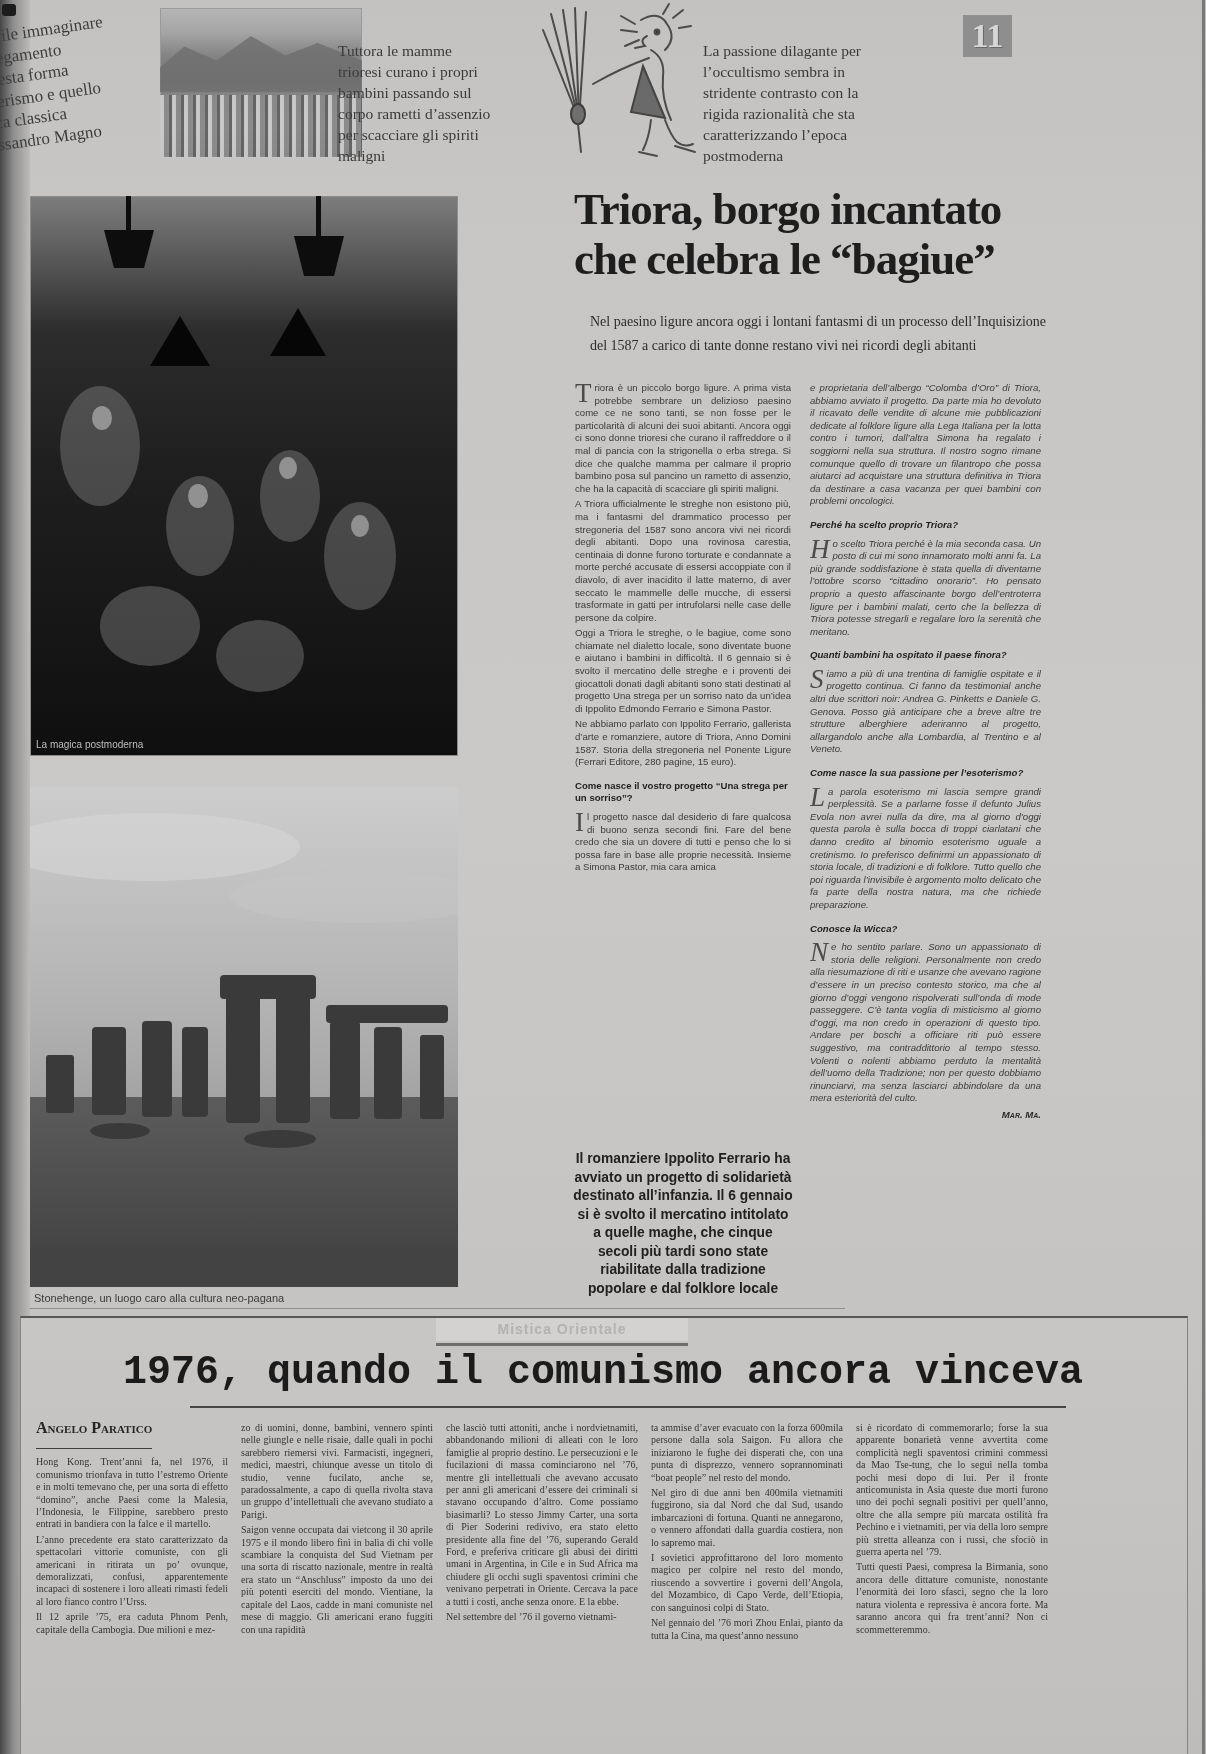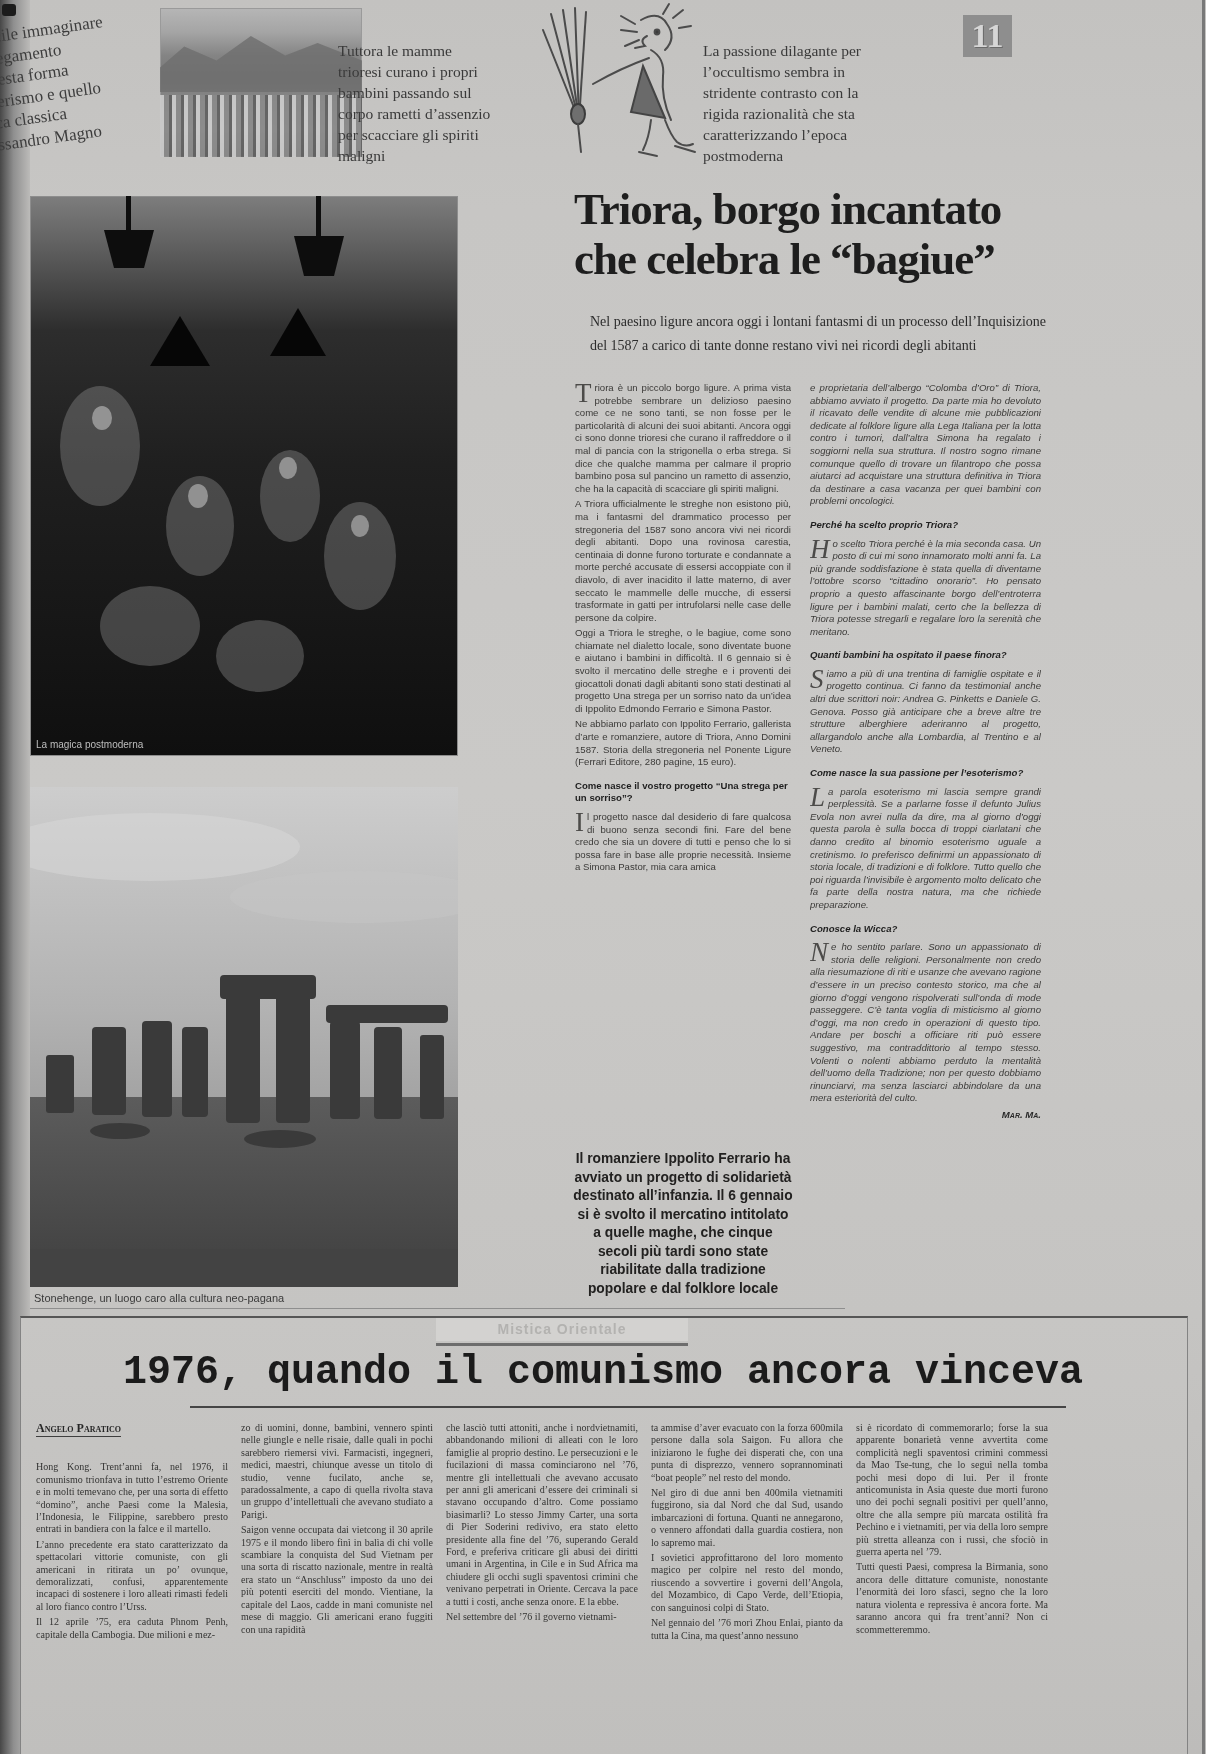--- a/index.html
+++ b/index.html
@@ -66,22 +66,22 @@
   .banner{position:absolute;left:436px;top:1318px;width:252px;height:23px;background:#d3d2d0;
           color:#b3b2b0;font-weight:bold;font-size:14px;letter-spacing:1px;text-align:center;line-height:23px;}
   .banner-underline{position:absolute;left:436px;top:1343px;width:252px;height:3px;background:#6d6d6d;}
   .headline2{position:absolute;left:103px;top:1350px;width:1000px;margin:0;text-align:center;
           font-family:Liberation Mono, monospace;font-weight:bold;font-size:40px;color:#1b1b1b;}
   .headline2-rule{position:absolute;left:190px;top:1406px;width:876px;height:2px;background:#454545;}
   .bottom-cols{position:absolute;left:36px;top:1422px;width:1014px;height:332px;display:flex;gap:13px;overflow:hidden;}
   .bcol{width:192px;flex:0 0 192px;font-family:"Liberation Serif",serif;font-size:10px;line-height:12.4px;
           text-align:justify;color:#343433;}
   .bcol p{margin:0 0 3px 0;}
-  .byline{font-weight:bold;font-variant:small-caps;font-size:12px;border-bottom:1.5px solid #3e3e3e;
-          display:inline-block;padding-bottom:2px;margin-bottom:24px;color:#262626;}
+  .byline{font-weight:bold;font-variant:small-caps;font-size:16px;border-bottom:1.5px solid #3e3e3e;
+          display:inline-block;padding-bottom:14px;margin-bottom:7px;color:#262626;}
 </style>
 </head>
 <body>
 
 <div class="sheet">
   <div class="edge-left"></div>
   <div class="edge-right"></div>
   <div class="corner-dot"></div>
 
   <div class="tilted">

